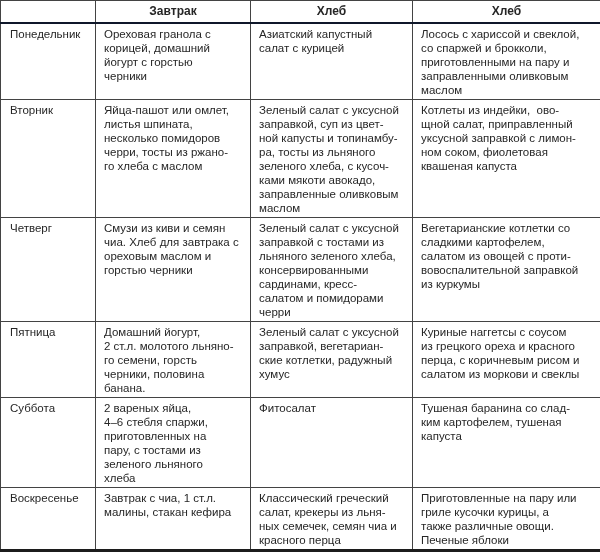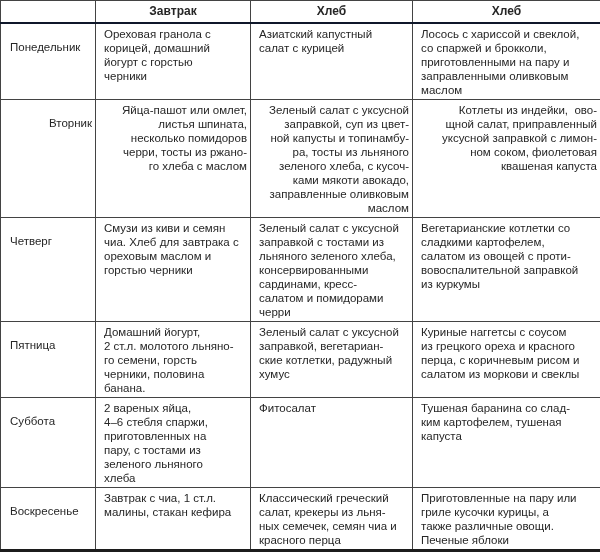--- a/index.html
+++ b/index.html
@@ -39,32 +39,32 @@
     height: 22px;
     font-size: 12px;
     font-weight: bold;
     text-align: center;
     vertical-align: middle;
     padding: 1px 2px;
     border-bottom: 2px solid #0f172a;
   }
   td.day {
     font-size: 11.5px;
-    padding: 17px 3px 2px 9px;
+    padding: 4px 3px 2px 9px;
     white-space: pre-wrap;
   }
   td.cell {
     font-size: 11.5px;
     line-height: 14px;
     padding: 3px 3px 2px 8px;
     white-space: pre-wrap;
     word-wrap: break-word;
   }
   tr.r1 { height: 66px;  }
-  tr.r2 { height: 107px; text-align: right; }
+  tr.r2 { height: 107px; }
   tr.r3 { height: 60px;  }
   tr.r4 { height: 95px; margin-top: 43px;  }
   tr.r5 { height: 72px;  }
   tr.r6 { height: 78px;  }
   tr.r7 { height: 57px;  }
 </style>
 </head>
 <body>
 
 <div class="page">

